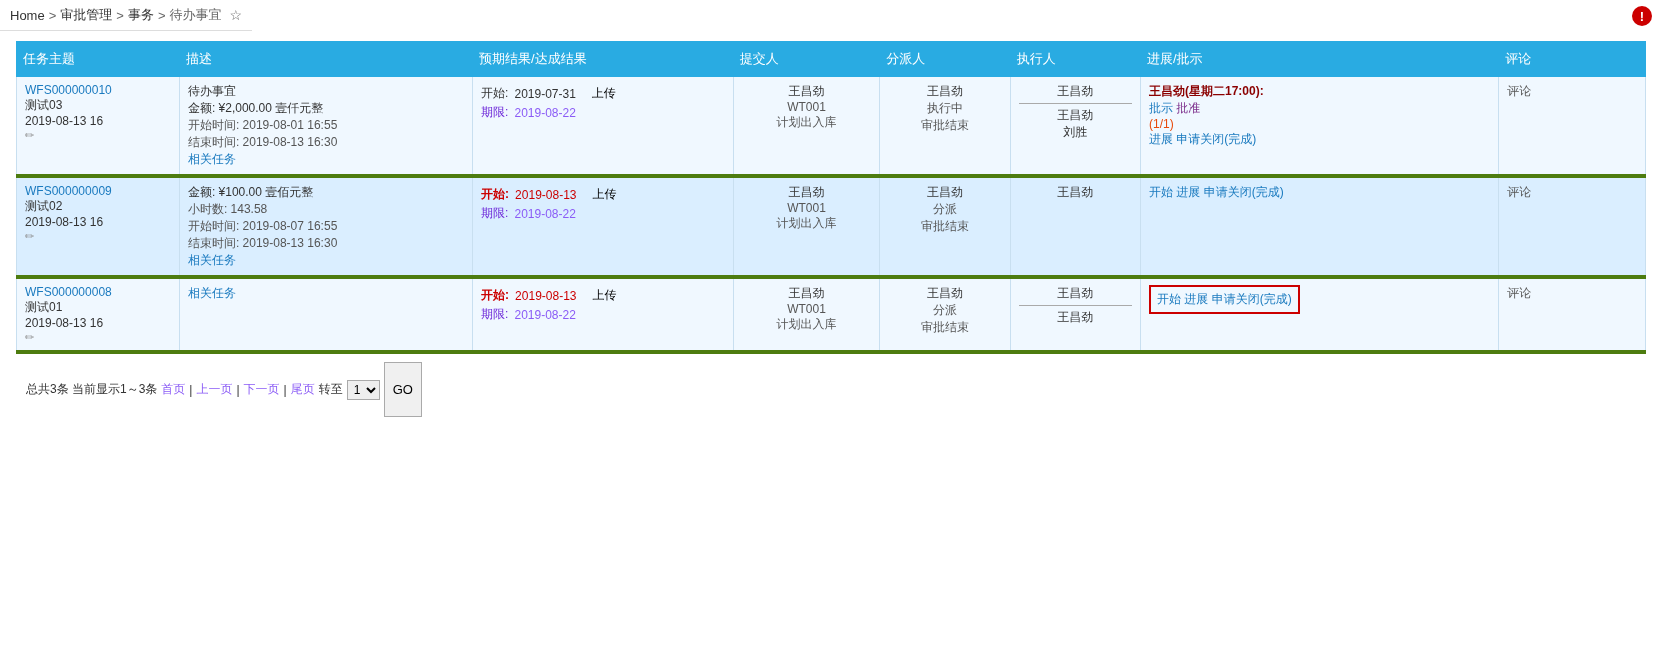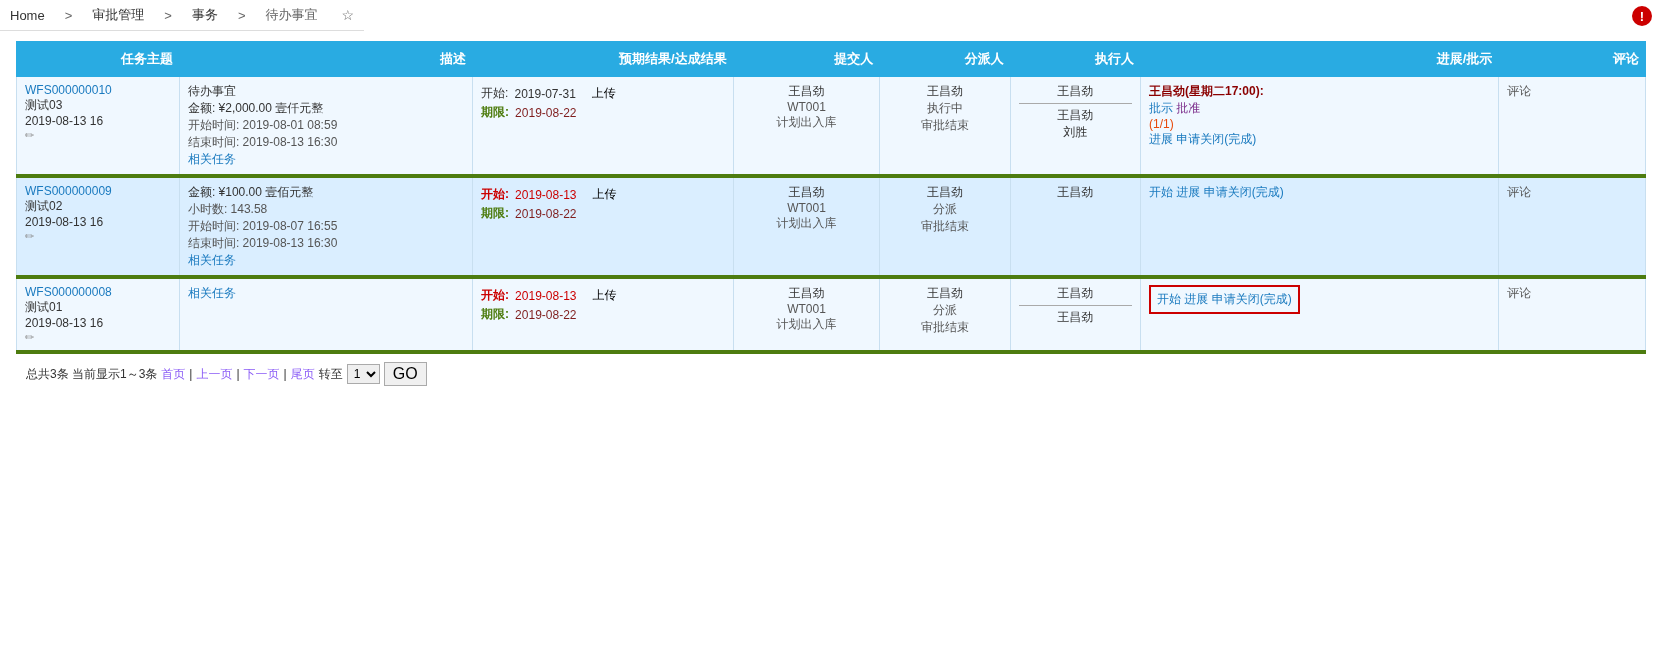--- a/index.html
+++ b/index.html
@@ -4,21 +4,21 @@
   <style>
     * { box-sizing: border-box; margin: 0; padding: 0; }
     body { font-family: 'Microsoft YaHei', SimSun, Arial, sans-serif; font-size: 12px; background: #fff; color: #333; }
     
     .breadcrumb-bar {
       padding: 6px 10px;
       border-bottom: 1px solid #ddd;
       background: #fff;
       display: flex;
       align-items: center;
-      gap: 20px;
+      gap: 4px;
       font-size: 13px;
     }
     .breadcrumb-bar a { color: #333; text-decoration: none; }
     .breadcrumb-bar span { color: #666; }
     
     .star-icon { color: #ccc; font-size: 14px; margin-left: 4px; cursor: pointer; }
     
     .main-content { padding: 10px 16px; }
     
     table {
@@ -26,23 +26,23 @@
       border-collapse: collapse;
       table-layout: fixed;
     }
     
     thead tr {
       background: #29abe2;
     }
     thead th {
       color: #fff;
       padding: 8px 6px;
-      text-align: right;
+      text-align: left;
       border: 1px solid #29abe2;
-      font-weight: bold;
+      font-weight: normal;
       font-size: 13px;
     }
     
     tbody tr {
       border-bottom: 4px solid #4d7c0f;
     }
     tbody tr:nth-child(odd) { background: #f0f8ff; }
     tbody tr:nth-child(even) { background: #daeeff; }
     
     td {
@@ -57,23 +57,23 @@
     .task-date { color: #333; }
     .edit-icon { color: #888; font-size: 11px; cursor: pointer; }
     
     .desc-amount { color: #333; }
     .desc-hours { color: #555; }
     .desc-time { color: #555; }
     .related-link { color: #1a7abf; text-decoration: none; }
     
     .date-row { display: flex; align-items: center; gap: 6px; margin: 2px 0; }
     .date-label { color: #333; white-space: nowrap; }
-    .date-label-red { color: #4d7c0f; white-space: nowrap; font-weight: bold; }
+    .date-label-red { color: #6d28d9; white-space: nowrap; font-weight: normal; }
     .date-value { color: #333; }
-    .date-value-red { color: #7f1d1d; }
+    .date-value-red { color: #8b5cf6; }
     .upload-link { color: #000000; text-decoration: none; margin-left: 10px; }
     
     .people-col { text-align: center; }
     .people-name { color: #333; display: block; }
     .people-wt { color: #555; display: block; }
     .people-action { color: #555; display: block; }
     
     .assignee-col { text-align: center; }
     .assignee-name { color: #333; display: block; }
     .assignee-status { color: #555; display: block; }
@@ -101,25 +101,25 @@
       padding: 8px 10px;
       display: flex;
       align-items: center;
       gap: 4px;
       font-size: 12px;
       color: #333;
     }
     .pagination-bar a { color: #8b5cf6; text-decoration: none; }
     .page-select { padding: 1px 2px; border: 1px solid #aaa; font-size: 12px; }
     .go-btn {
-      padding: 2px 8px;
+      padding: 19px 8px;
       background: #f0f0f0;
       border: 1px solid #aaa;
       cursor: pointer;
-      font-size: 16px;
+      font-size: 13px;
     }
 
     .header-error {
       position: absolute;
       top: 4px;
       right: 10px;
       width: 20px;
       height: 20px;
       background: #cc0000;
       border-radius: 50%;
@@ -182,21 +182,21 @@
       <tr>
         <td>
           <a class="task-link" href="#">WFS000000010</a>
           <span class="task-name">测试03</span><br>
           <span class="task-date">2019-08-13 16</span><br>
           <span class="edit-icon">✏</span>
         </td>
         <td>
           <div class="desc-amount">待办事宜</div>
           <div class="desc-amount">金额: ¥2,000.00 壹仟元整</div>
-          <div class="desc-time">开始时间: 2019-08-01 08:59</div>
+          <div class="desc-time">开始时间: 2019-08-01 16:55</div>
           <div class="desc-time">结束时间: 2019-08-13 16:30</div>
           <a class="related-link" href="#">相关任务</a>
         </td>
         <td>
           <div class="date-row">
             <span class="date-label">开始:</span>
             <span class="date-value">2019-07-31</span>
             <a class="upload-link" href="#">上传</a>
           </div>
           <div class="date-row">

